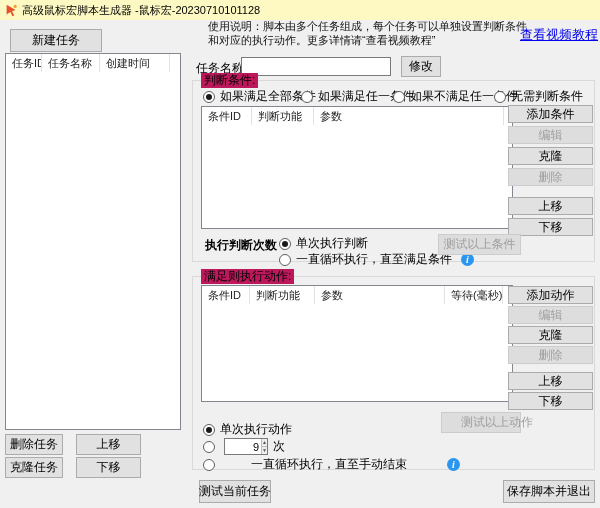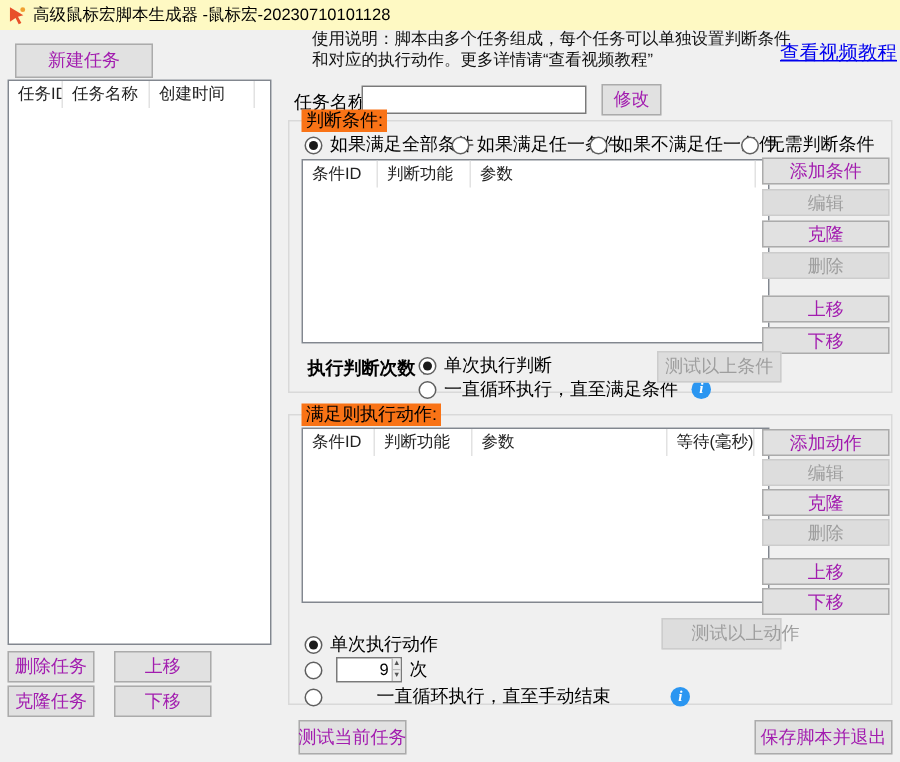--- a/index.html
+++ b/index.html
@@ -3,28 +3,28 @@
 <meta charset="utf-8">
 <style>
   html,body{margin:0;padding:0;}
   .window{position:relative;width:600px;height:508px;background:#f0f0f0;
     font-family:"Liberation Sans",sans-serif;overflow:hidden;color:#000;}
   .titlebar{position:absolute;left:0;top:0;width:600px;height:20px;background:#fef9c3;padding-left:46px;}
   .app-icon{position:absolute;left:5px;top:4px;width:13px;height:13px;}
   .win-title{position:absolute;left:22px;top:0;height:20px;line-height:20px;font-size:11px;white-space:nowrap;}
   .close-btn{position:absolute;right:0;top:0;width:30px;height:20px;display:flex;align-items:center;justify-content:center;font-size:12px;color:#222;cursor:default;}
   .btn{position:absolute;display:flex;align-items:center;justify-content:center;background:#e1e1e1;
-    border:1px solid #ababab;font-size:12px;color:#a21caf;box-sizing:border-box;cursor:default;white-space:nowrap;}
+    border:1px solid #ababab;font-size:12px;color:#000000;box-sizing:border-box;cursor:default;white-space:nowrap;}
   .btn.dis{color:#9e9e9e;border-color:#cccccc;background:#dddddd;}
   .tbl{position:absolute;background:#ffffff;border:1px solid #82878f;box-sizing:border-box;overflow:hidden;}
   .thead{display:flex;height:18px;line-height:18px;font-size:11px;color:#222;}
   .th{box-sizing:border-box;padding-left:6px;border-right:1px solid #e2e2e2;overflow:hidden;white-space:nowrap;flex:0 0 auto;}
   .th.fill{flex:1 1 auto;border-right:none;}
   .grp{position:absolute;border:1px solid #d9d9d9;box-sizing:border-box;}
-  .glabel{position:absolute;top:-8px;left:8px;background:#f97316;padding:0 3px;font-size:12px;line-height:15px;white-space:nowrap;}
+  .glabel{position:absolute;top:-8px;left:8px;background:#be185d;padding:0 3px;font-size:12px;line-height:15px;white-space:nowrap;}
   .lbl{position:absolute;font-size:12px;white-space:nowrap;}
   .bold{font-weight:bold;}
   .radio{position:absolute;display:flex;align-items:center;gap:5px;font-size:12px;height:15px;white-space:nowrap;}
   .rb{width:12px;height:12px;border:1px solid #5f5f5f;border-radius:50%;background:#fff;box-sizing:border-box;position:relative;flex:0 0 auto;}
   .rb.on::after{content:"";position:absolute;left:2px;top:2px;width:6px;height:6px;border-radius:50%;background:#1a1a1a;}
   .input{position:absolute;background:#fff;border:1px solid #7a7a7a;box-sizing:border-box;font-size:12px;padding:0 3px;outline:none;}
   .link{position:absolute;font-size:13px;color:#0000EE;text-decoration:underline;white-space:nowrap;cursor:pointer;}
   .instr{position:absolute;left:196px;top:19px;width:324px;font-size:11px;line-height:14px;color:#111;margin-left:12px;}
   .info{display:inline-flex;width:13px;height:13px;border-radius:50%;background:#2b96f1;color:#fff;
     font-size:10px;font-weight:bold;font-style:italic;font-family:"Liberation Serif",serif;

